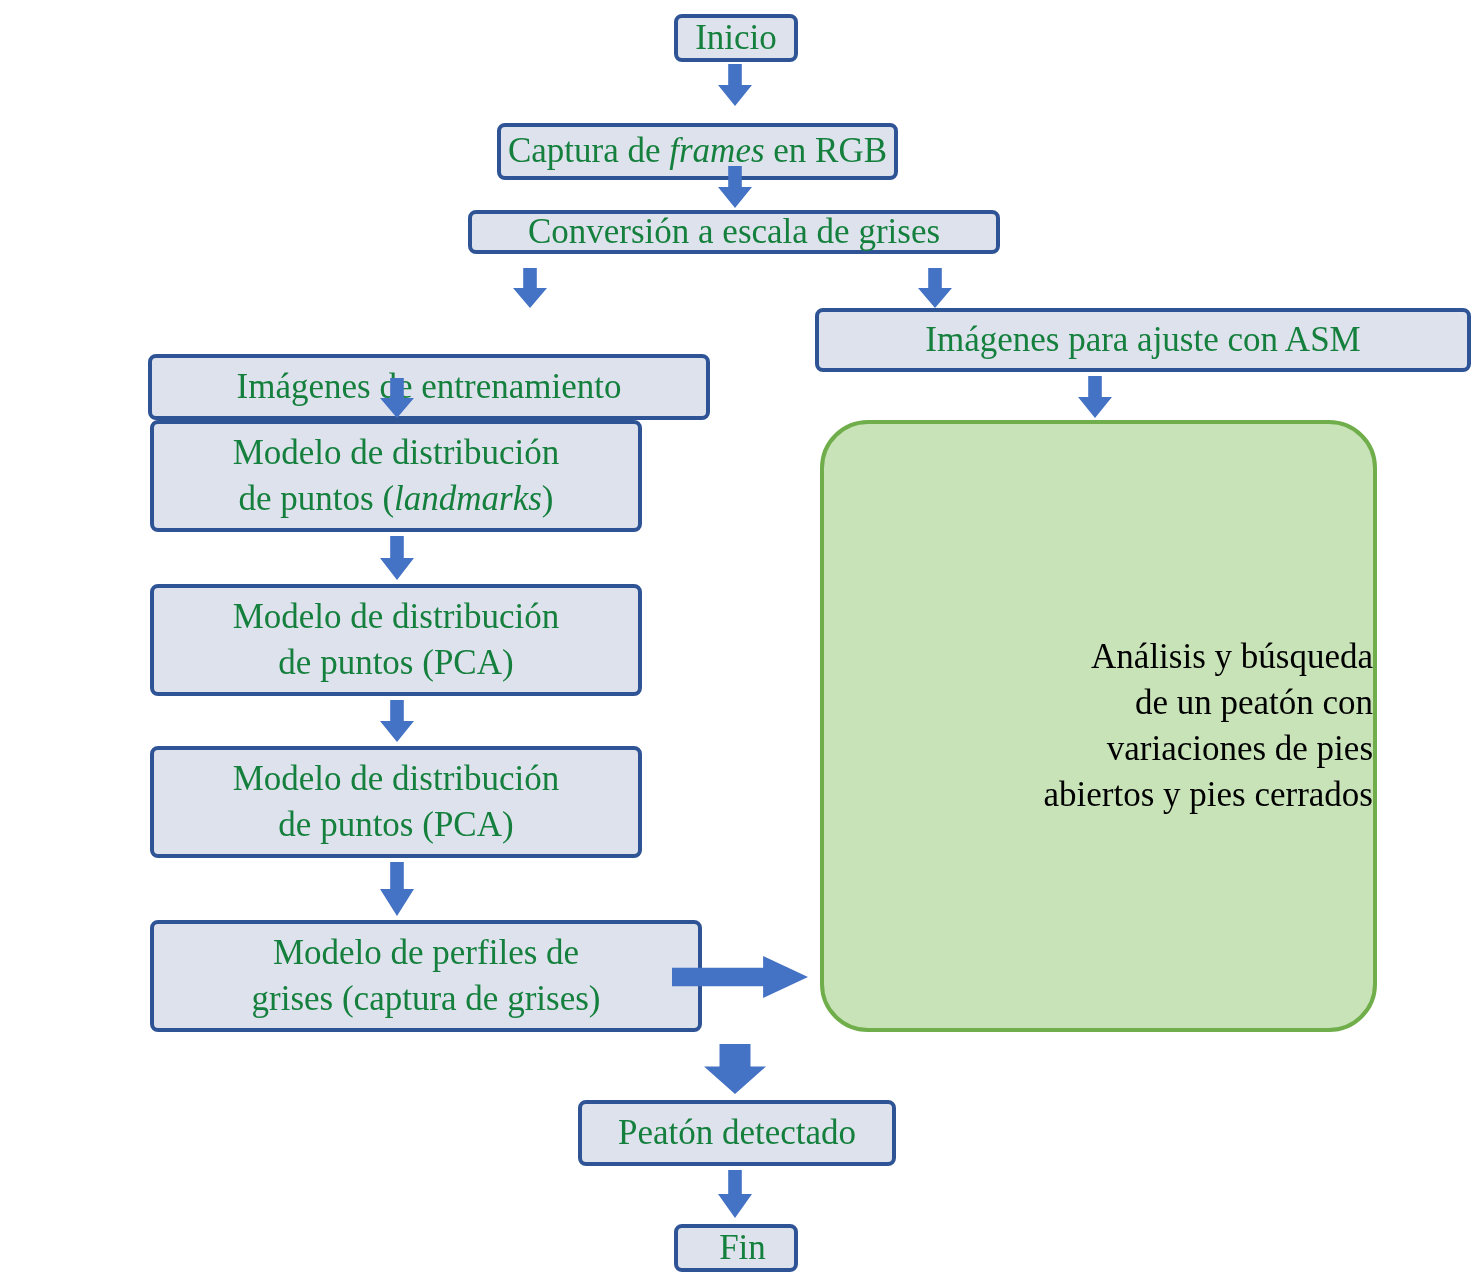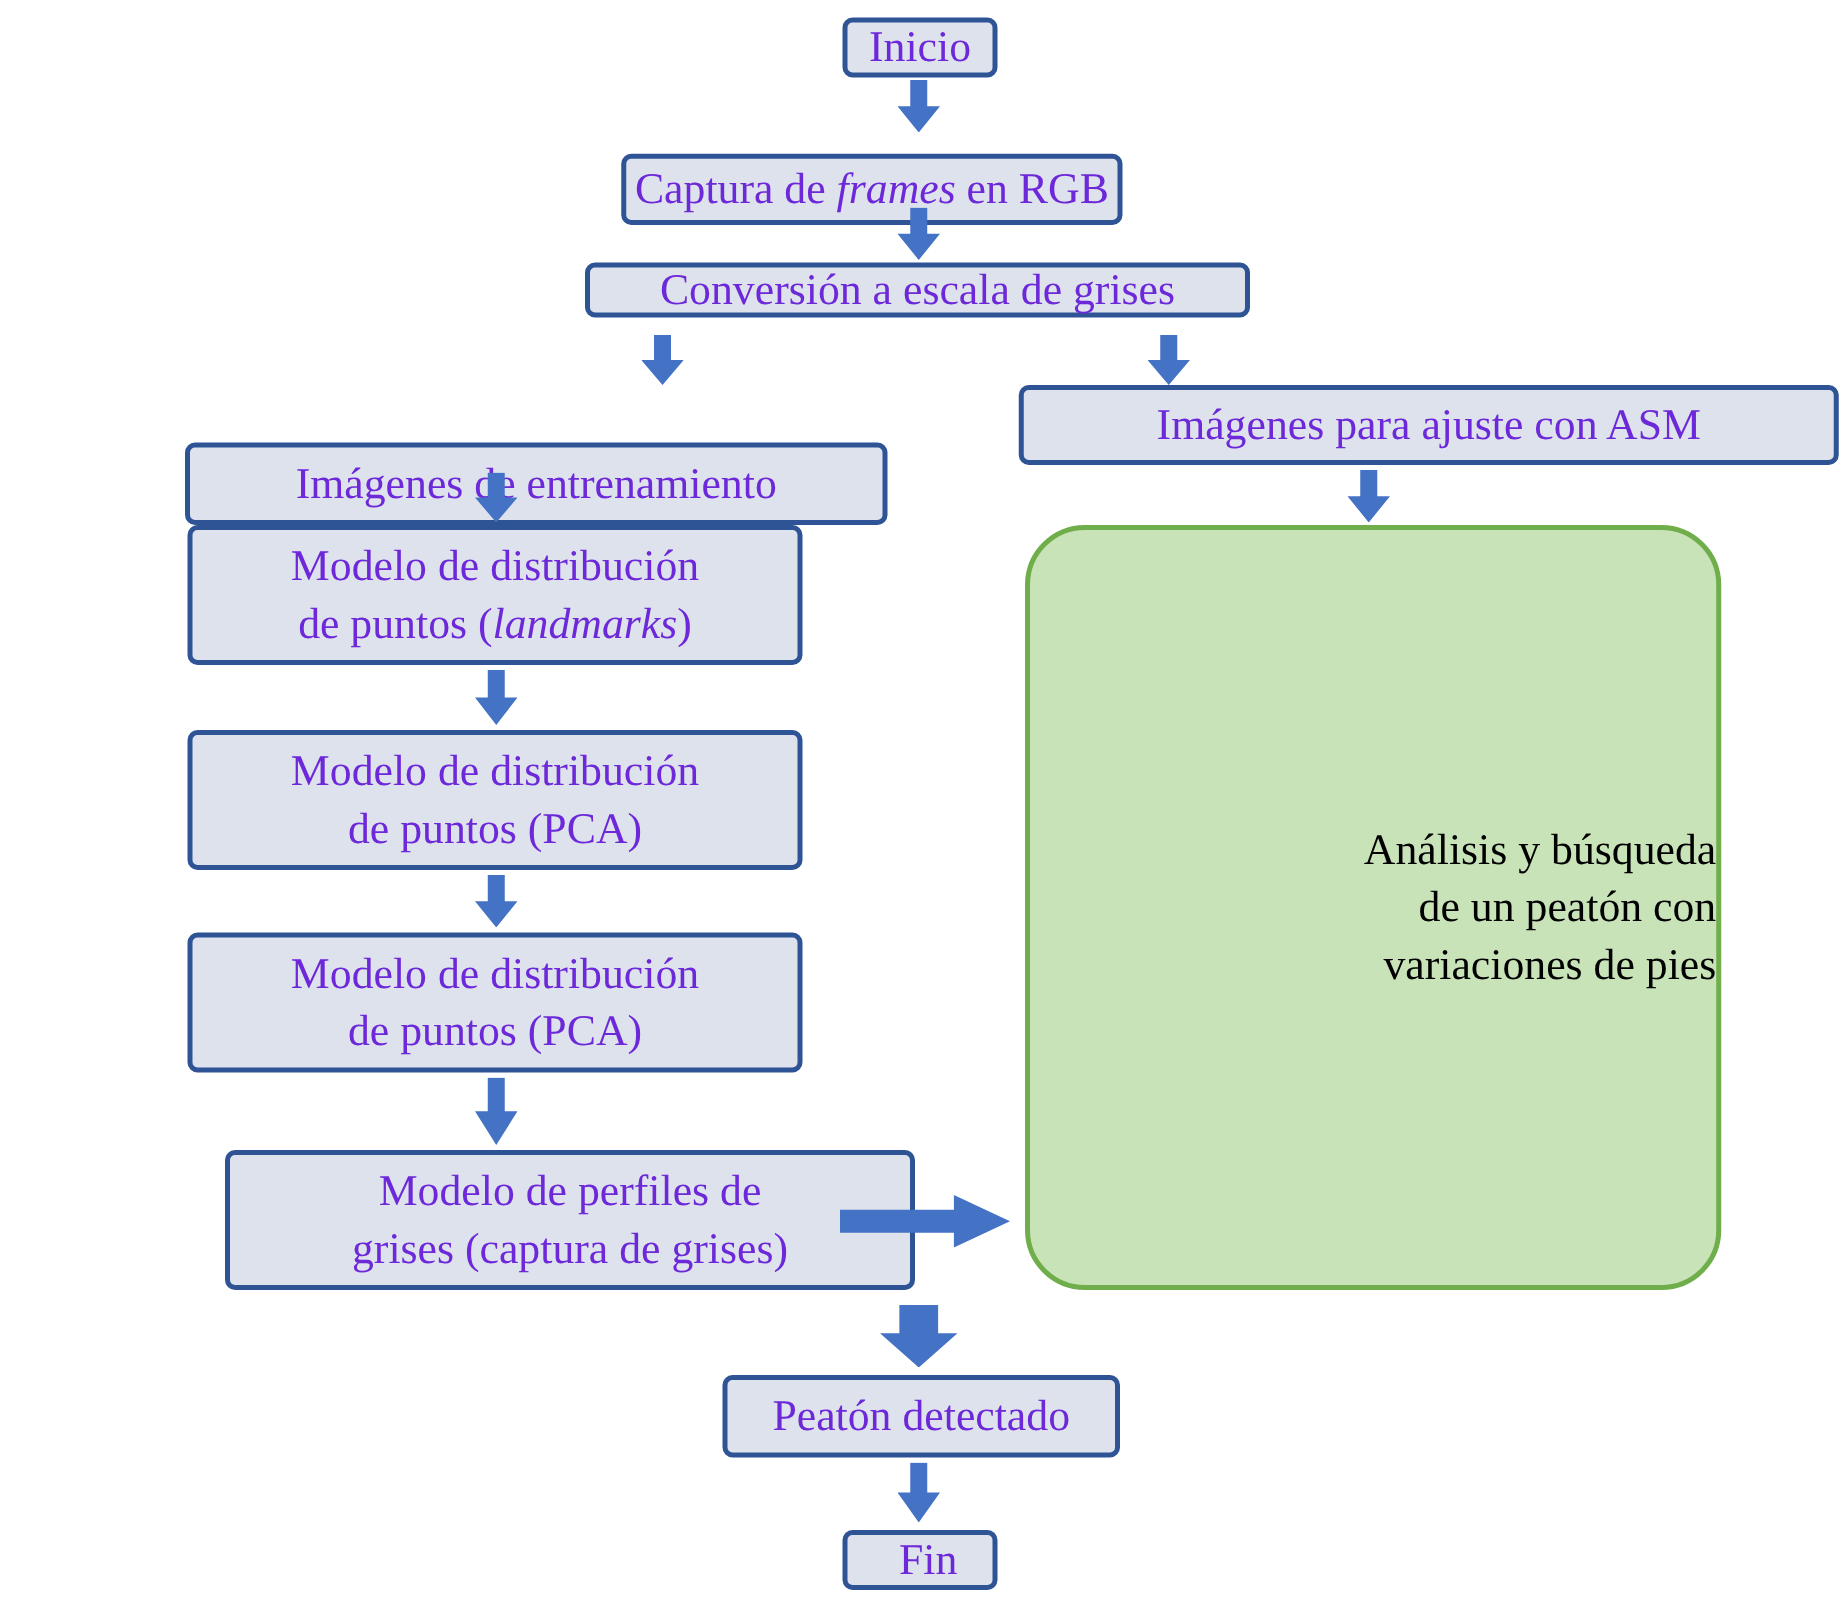--- a/index.html
+++ b/index.html
@@ -19,21 +19,21 @@
     position: absolute;
     box-sizing: border-box;
     background: #dde2ec;
     border: 4px solid #2f5496;
     border-radius: 8px;
     display: flex;
     flex-direction: column;
     align-items: center;
     justify-content: center;
     text-align: center;
-    color: #6d28d9;
+    color: #15803d;
     font-size: 35px;
     line-height: 1.32;
   }
   .box .line { white-space: nowrap; }
   .green-box {
     position: absolute;
     box-sizing: border-box;
     background: #c8e3b8;
     border: 4px solid #6fae4a;
     border-radius: 48px;
@@ -110,29 +110,30 @@
 
   <div class="arrow arrow-down" style="left:380px; top:700px; width:34px; height:42px;"></div>
 
   <div class="box" style="left:150px; top:746px; width:492px; height:112px;">
     <span class="line">Modelo de distribución</span>
     <span class="line">de puntos (PCA)</span>
   </div>
 
   <div class="arrow arrow-down" style="left:380px; top:862px; width:34px; height:54px;"></div>
 
-  <div class="box" style="left:150px; top:920px; width:552px; height:112px;margin-left:30px;">
+  <div class="box" style="left:150px; top:920px; width:552px; height:112px;">
     <span class="line">Modelo de perfiles de</span>
     <span class="line">grises (captura de grises)</span>
   </div>
 
   <div class="green-box" style="left:820px; top:420px; width:557px; height:612px;">
     <div class="line">Análisis y búsqueda</div>
     <div class="line">de un peatón con</div>
     <div class="line">variaciones de pies</div>
+    <div class="line">abiertos y pies cerrados</div>
   </div>
 
   <div class="arrow arrow-right" style="left:672px; top:956px; width:136px; height:42px;"></div>
 
   <div class="arrow arrow-down-big" style="left:704px; top:1044px; width:62px; height:50px;"></div>
 
   <div class="box" style="left:578px; top:1100px; width:318px; height:66px;">
     <span class="line">Peatón detectado</span>
   </div>
 

